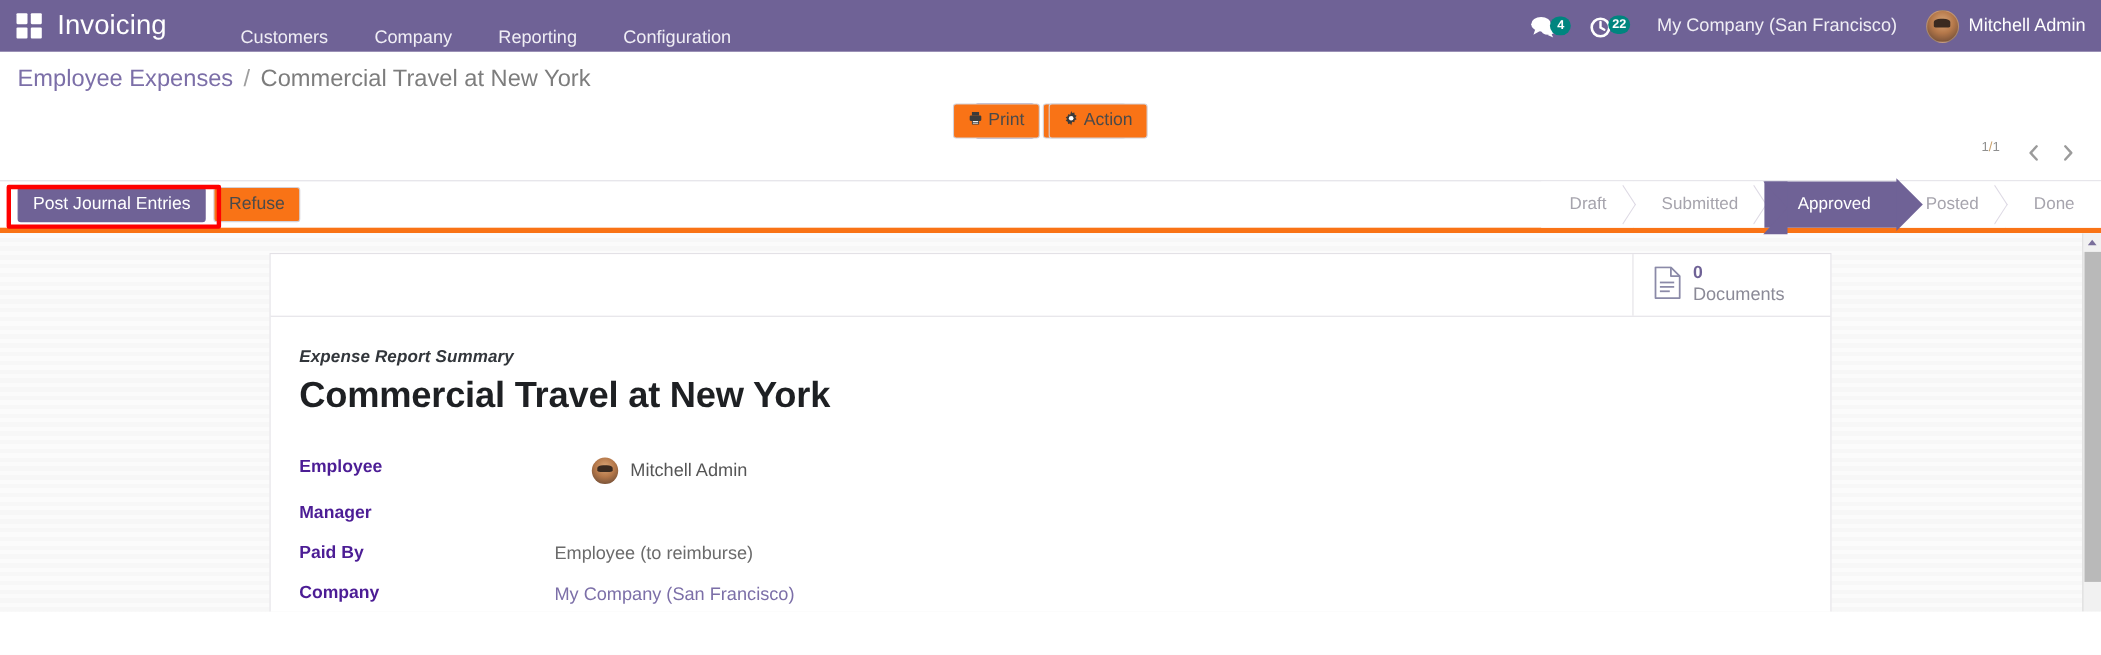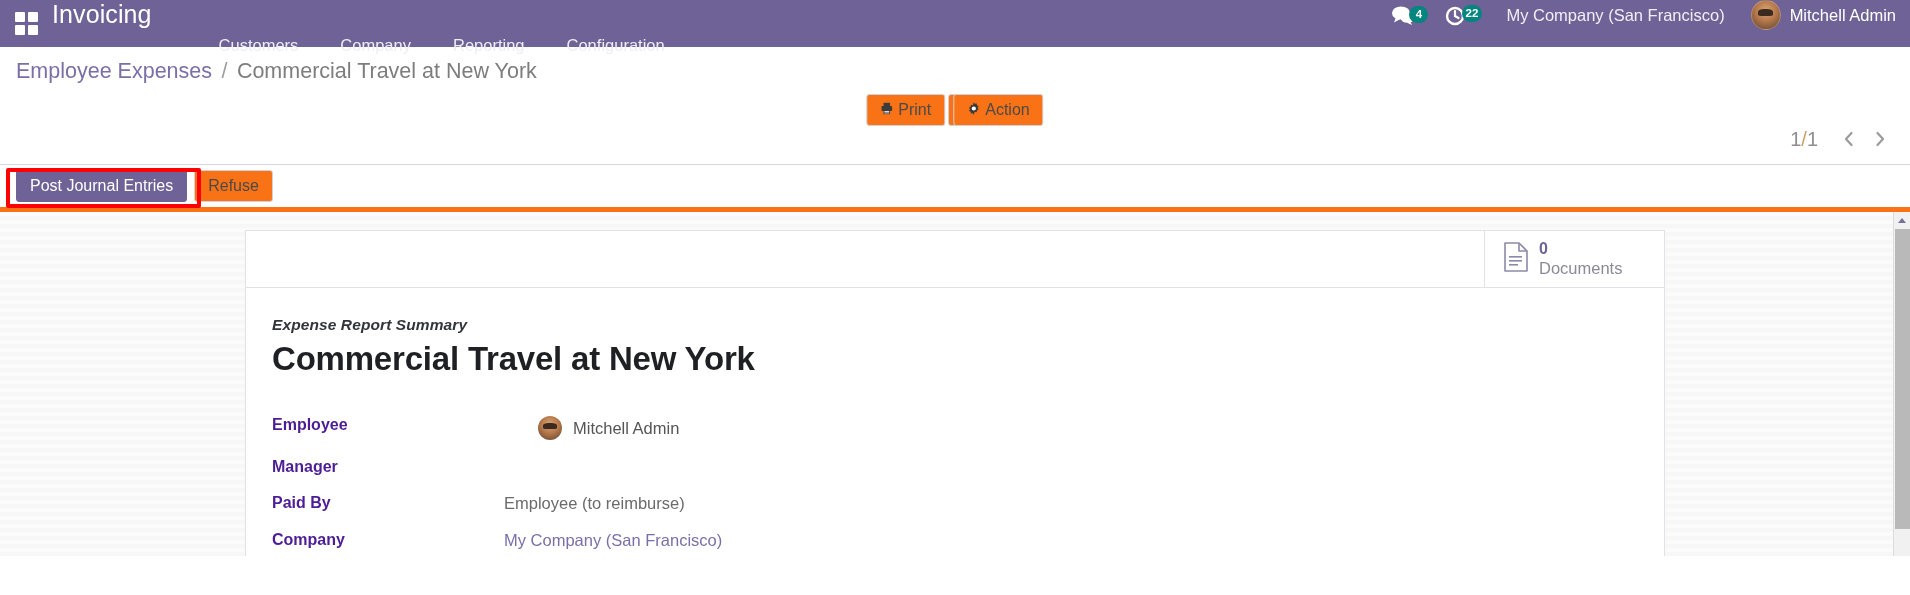--- a/index.html
+++ b/index.html
@@ -8,21 +8,21 @@
     font-family: "Liberation Sans", sans-serif;
     background: #ffffff;
     overflow: hidden;
   }
 
   
   .navbar {
     height: 47px;
     background: #6f6296;
     display: flex;
-    align-items: flex-start;
+    align-items: center;
     color: #ffffff;
     position: relative;
   }
   .apps-menu {
     width: 52px; height: 47px;
     display: flex; align-items: center; justify-content: center;
     cursor: pointer;
   }
   .apps-grid {
     display: grid;
@@ -99,22 +99,22 @@
   .btn-default {
     background: #f97316; color: #4a4a4a; border: 1px solid #d3d1d8;
   }
   .btn-group-left { display: flex; gap: 7px; }
   .center-actions {
     position: absolute; left: 50%; transform: translateX(-50%);
     display: flex; gap: 8px;
   }
   .btn-icon { margin-right: 5px; display: inline-block; }
   .pager {
-    margin-left: auto; display: flex; align-items: center; gap: 4px;
-    color: #8f8f8f; font-size: 20px;
+    margin-left: auto; display: flex; gap: 4px;
+    color: #8f8f8f; font-size: 12px;
   }
   .pager-val { padding-right: 12px; }
   .pager-val .sep { color: #c9a06a; }
   .pager-btn {
     width: 28px; height: 26px; display: flex;
     align-items: center; justify-content: center;
     cursor: pointer; color: #9b9b9b; font-size: 19px;
   }
 
   
@@ -347,20 +347,37 @@
   </div>
 </div>
 
 <div class="statusbar">
   <div class="sb-buttons">
     <button class="btn btn-primary">Post Journal Entries</button>
     <button class="btn btn-default">Refuse</button>
   </div>
   <div class="redbox"></div>
 
+  <div class="statusbar-right">
+    <div class="arrow-step">
+        <span>Draft</span>
+      </div>
+    <div class="arrow-step">
+        <span>Submitted</span>
+      </div>
+    <div class="arrow-step active">
+        <span>Approved</span>
+      </div>
+    <div class="arrow-step">
+        <span>Posted</span>
+      </div>
+    <div class="arrow-step last">
+        <span>Done</span>
+      </div>
+  </div>
 </div>
 
 <div class="content-area">
   <div class="sheet-wrap">
     <div class="sheet">
 
       <div class="sheet-header">
         <div class="smart-btn">
           <span class="doc-icon">
             <svg width="26" height="30" viewBox="0 0 26 30">

